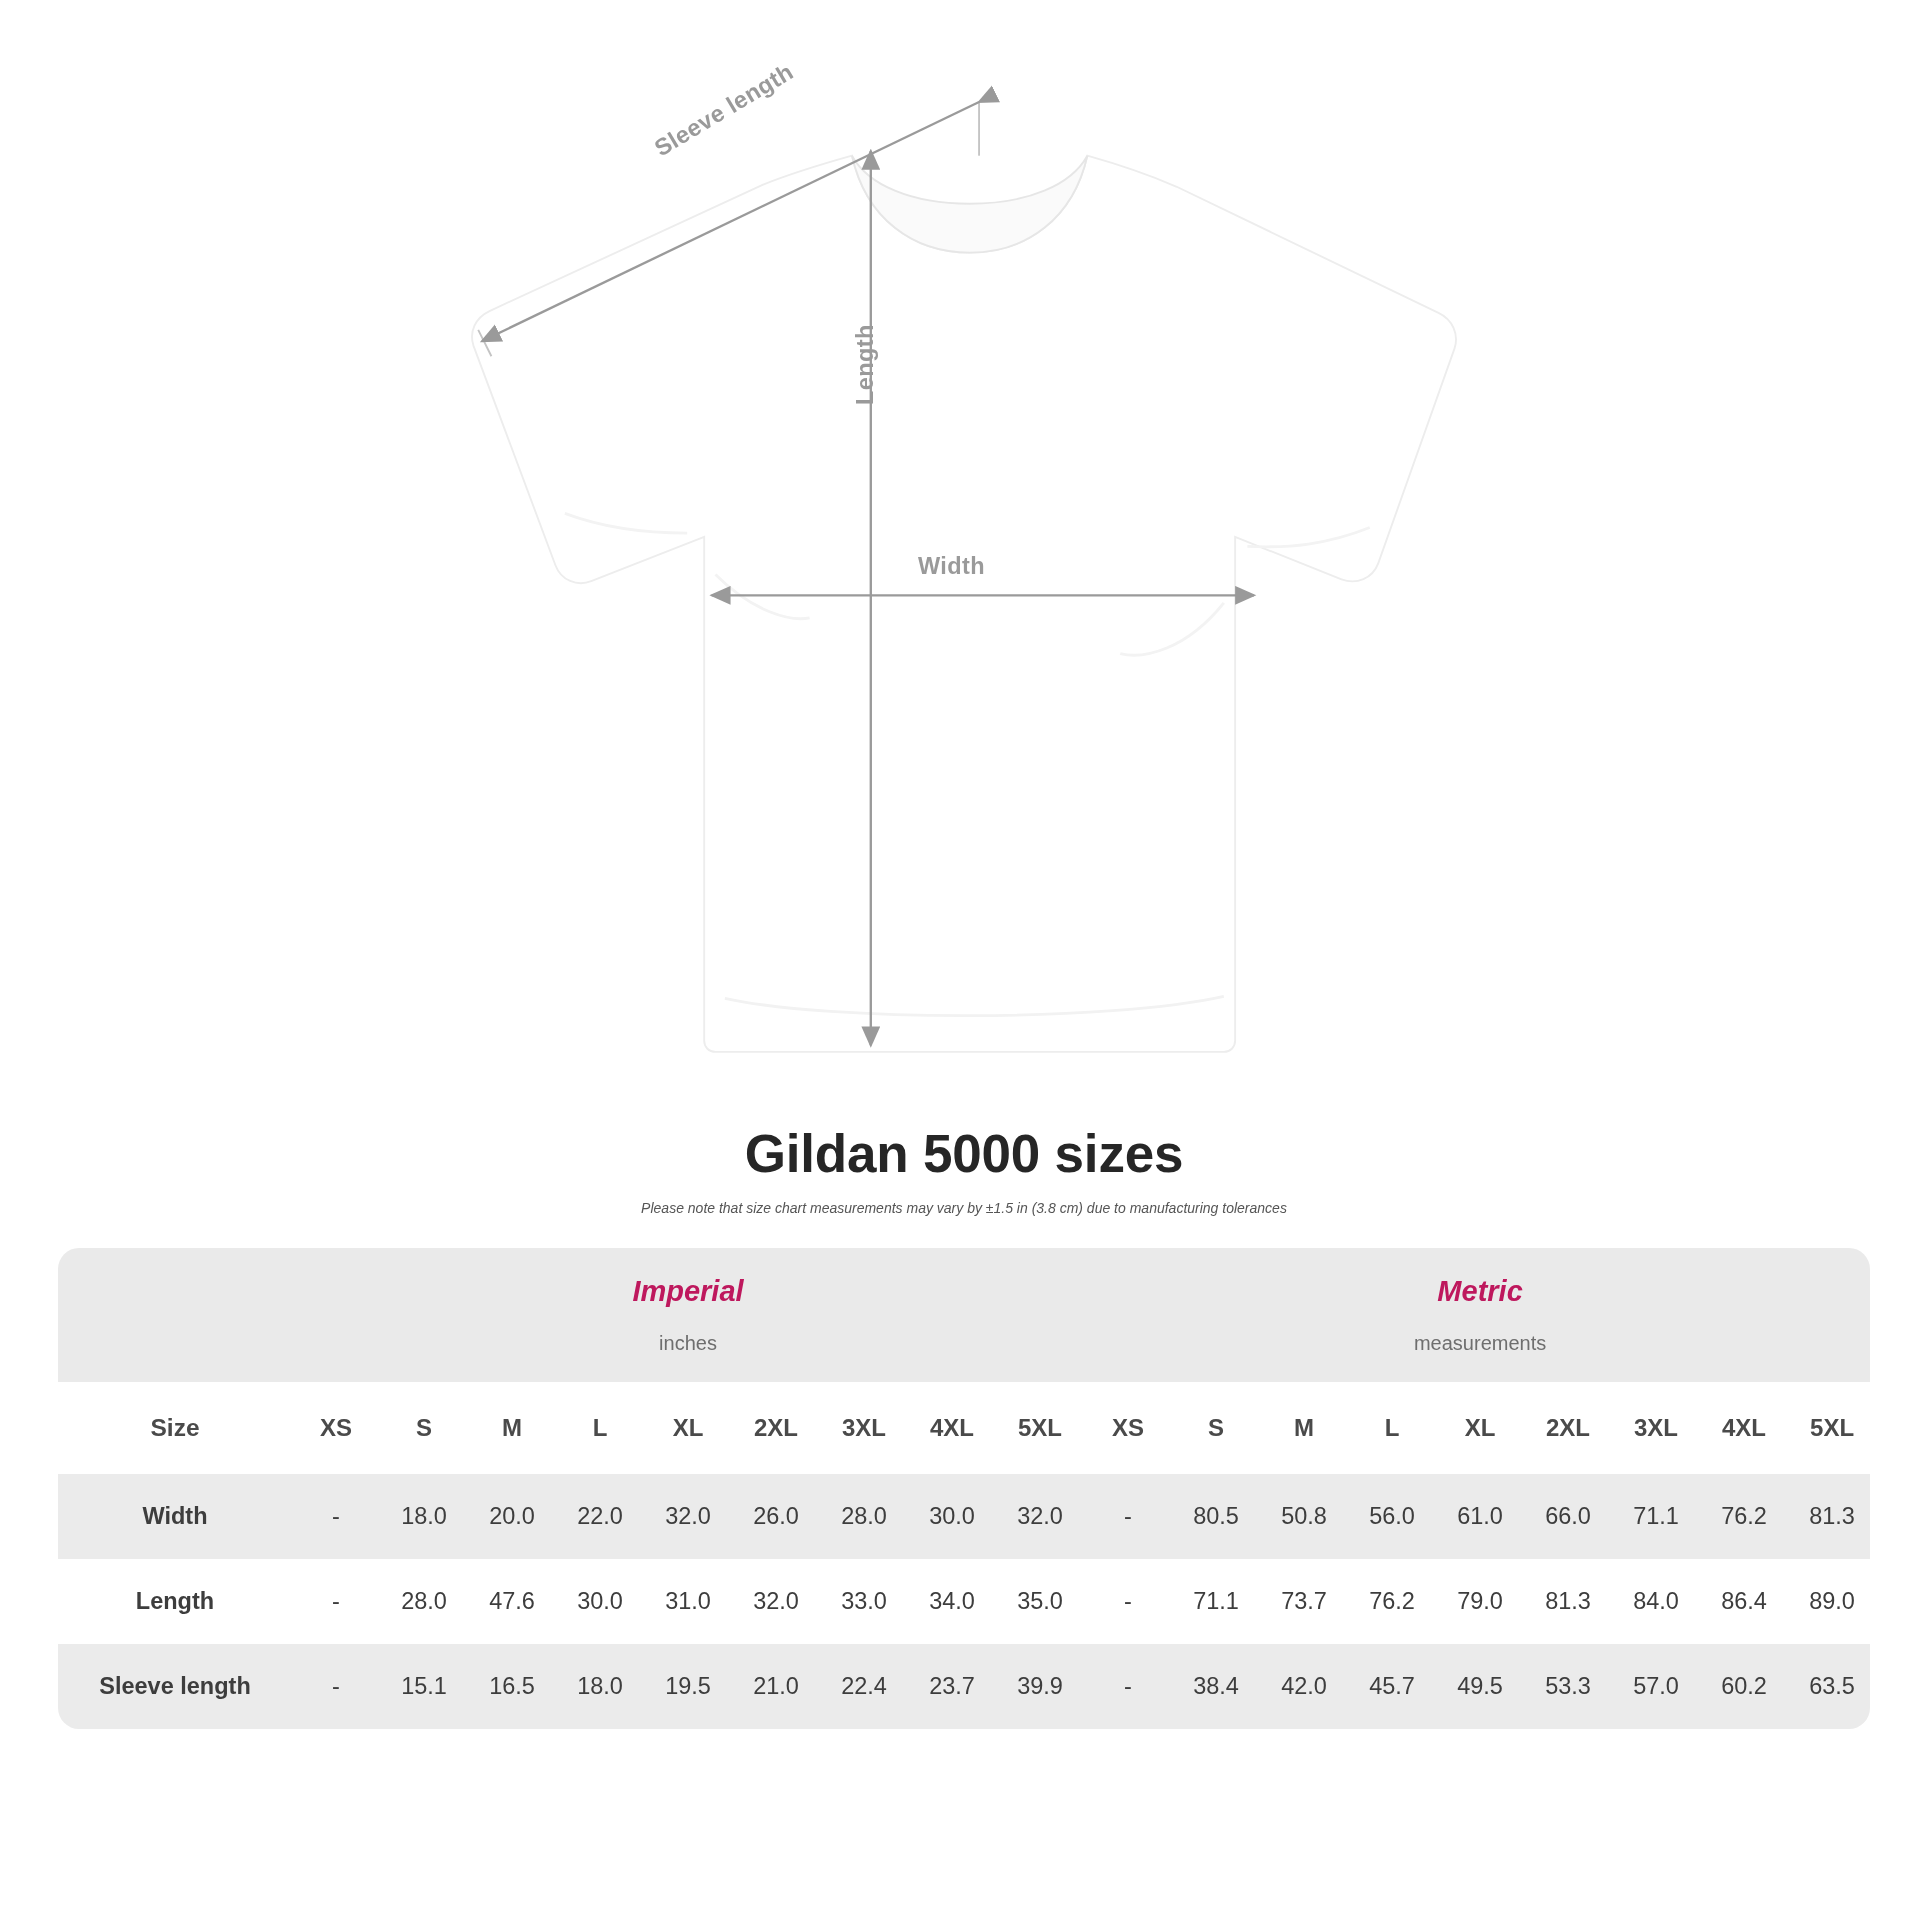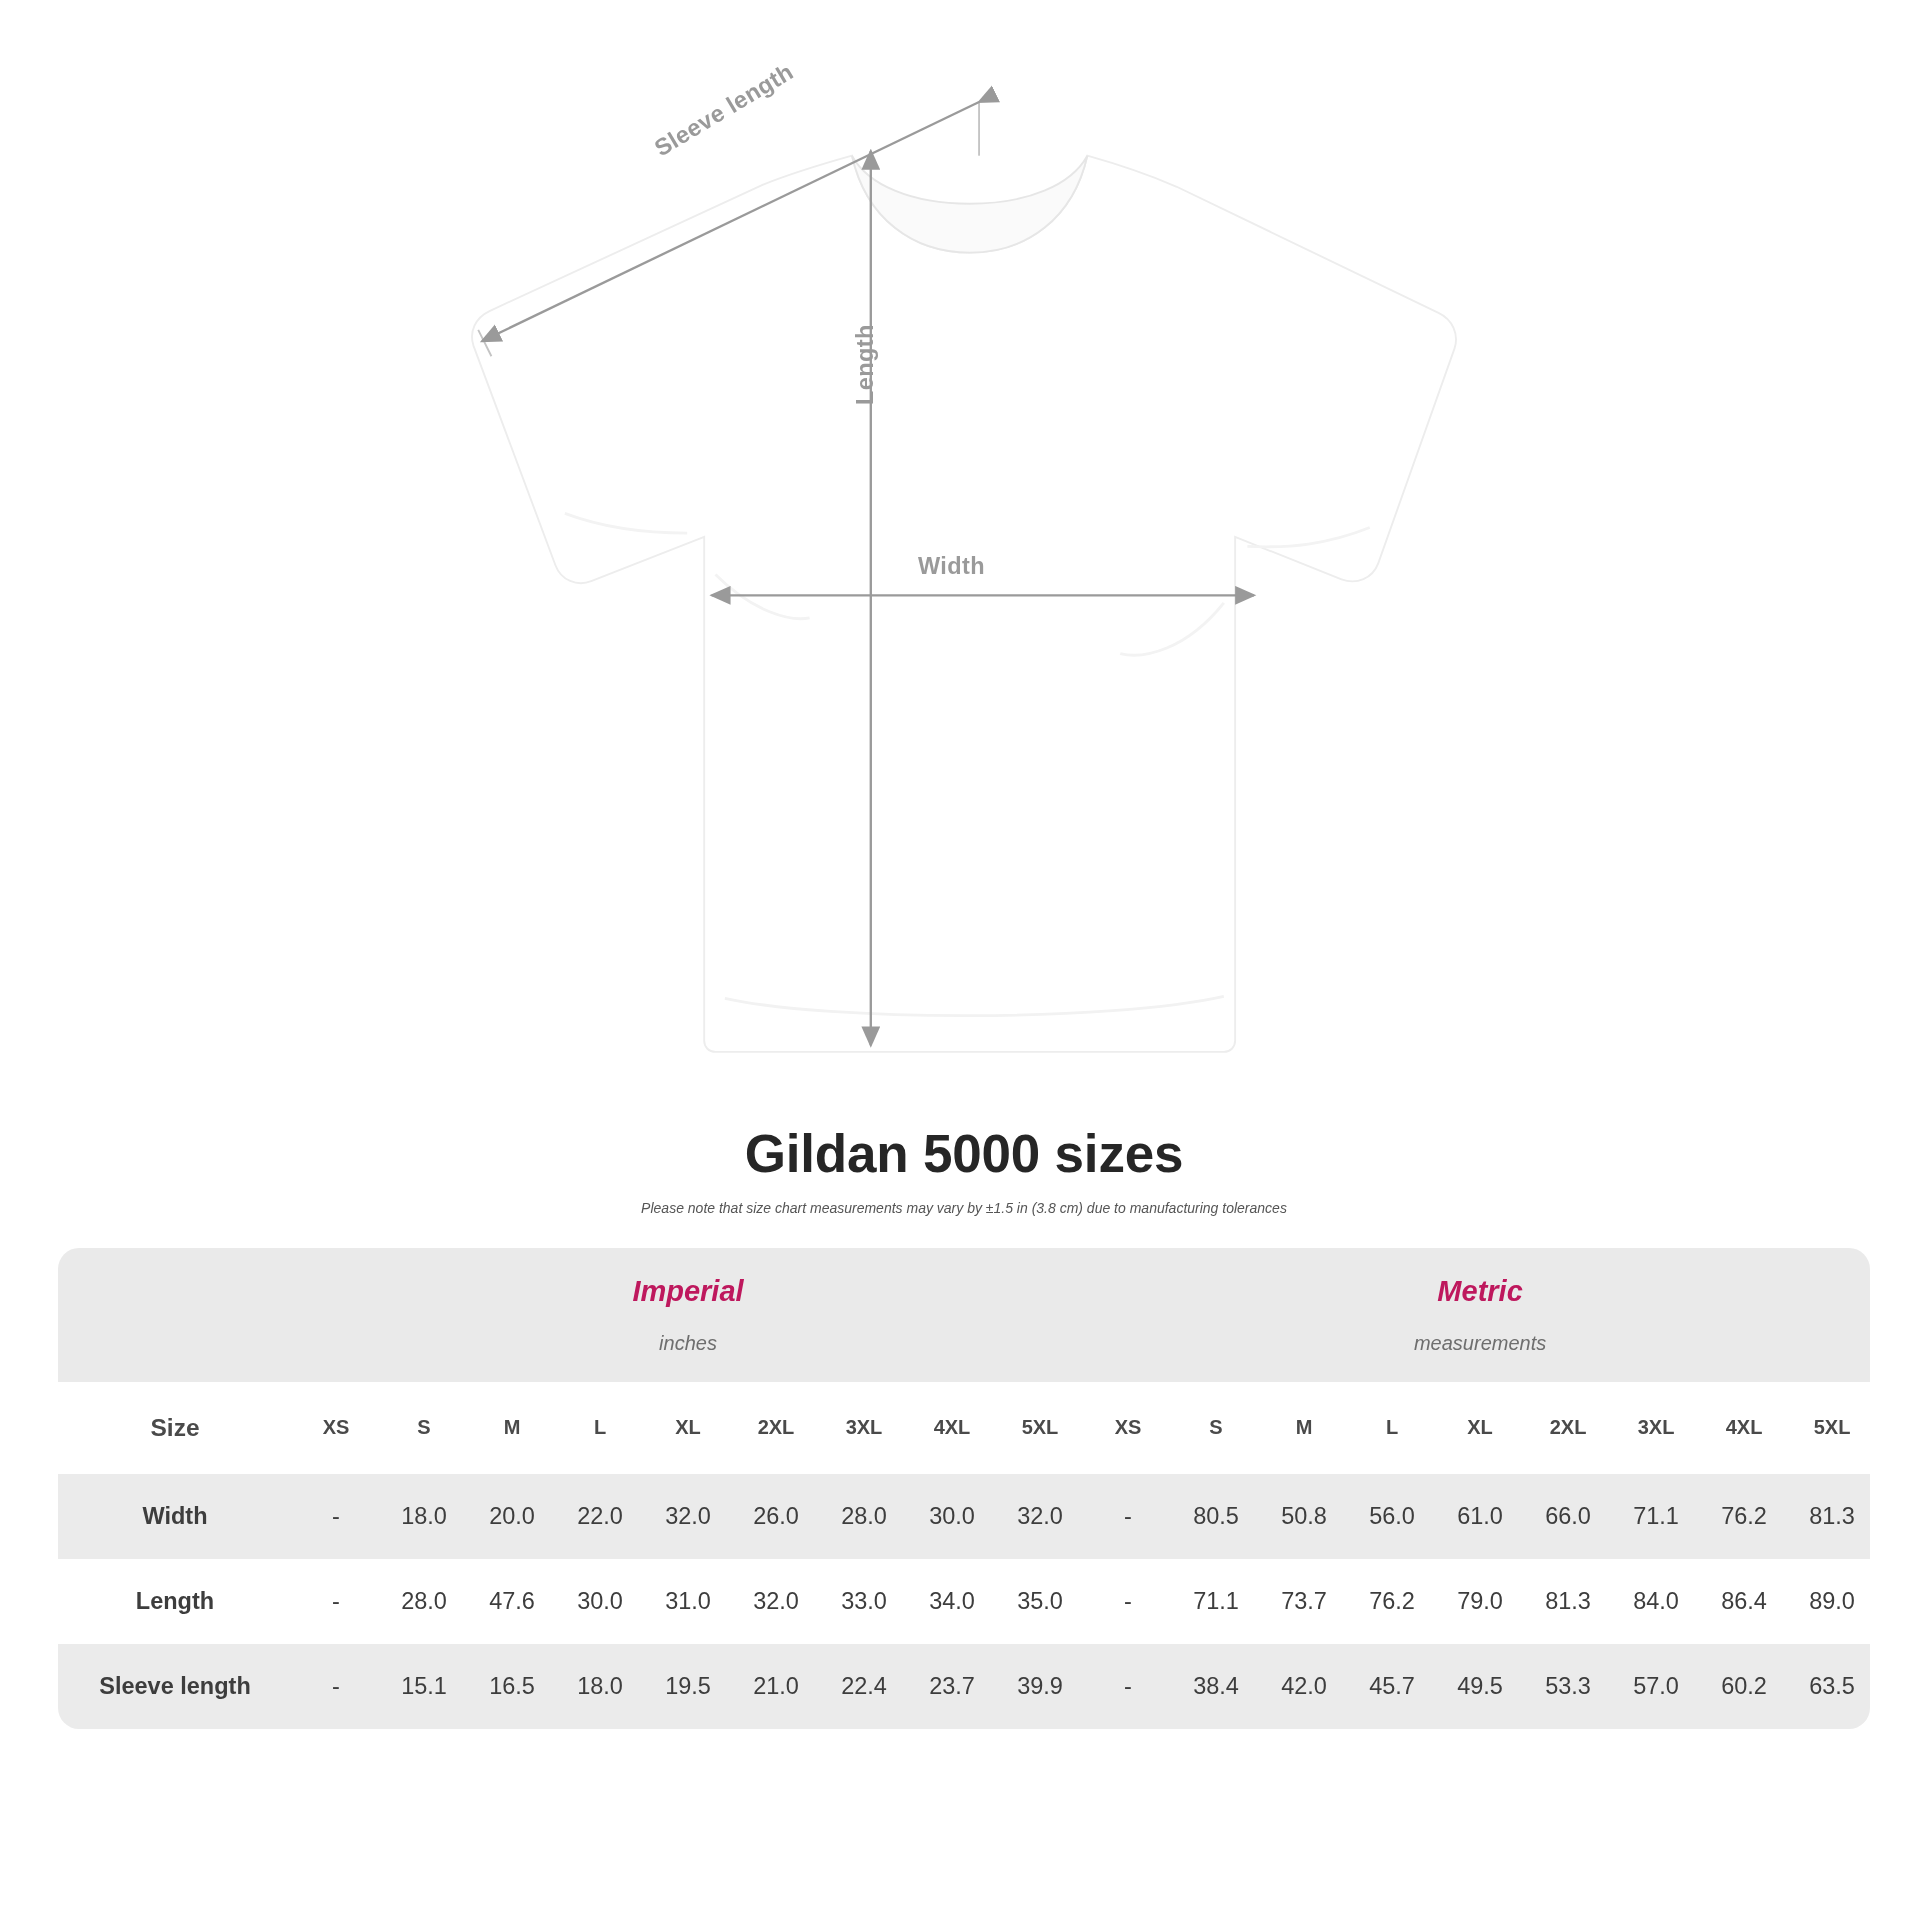--- a/index.html
+++ b/index.html
@@ -95,28 +95,27 @@
     height: 132px;
   }
   .unit-head .unit-name {
     font-size: 29px;
     font-weight: bold;
     font-style: italic;
     color: #be185d;
   }
   .unit-head .unit-sub {
     font-size: 20px;
-    font-style: italic;
     color: #6e6e6e;
     margin-top: 24px;
   }
   tr.head-row td {
     background: #ffffff;
     height: 90px;
-    font-size: 20px;
+    font-size: 24px;
     font-weight: bold;
     color: #4a4a4a;
   }
   tr.head-row td.label-cell {
     font-size: 24.5px;
   }
   tr.data-row td {
     height: 83px;
     font-size: 23.5px;
     color: #3d3d3d;

